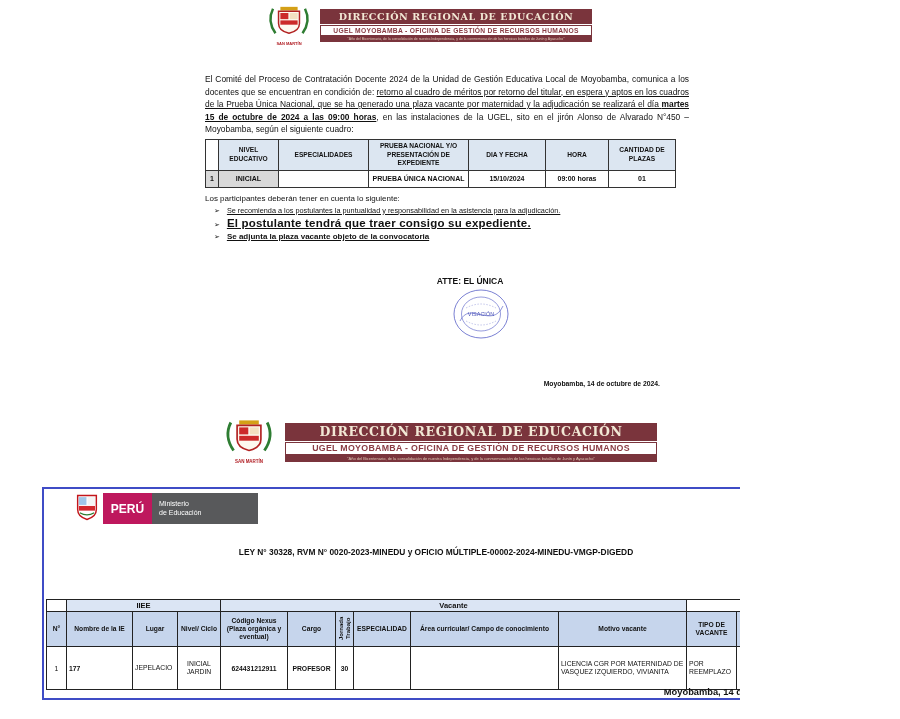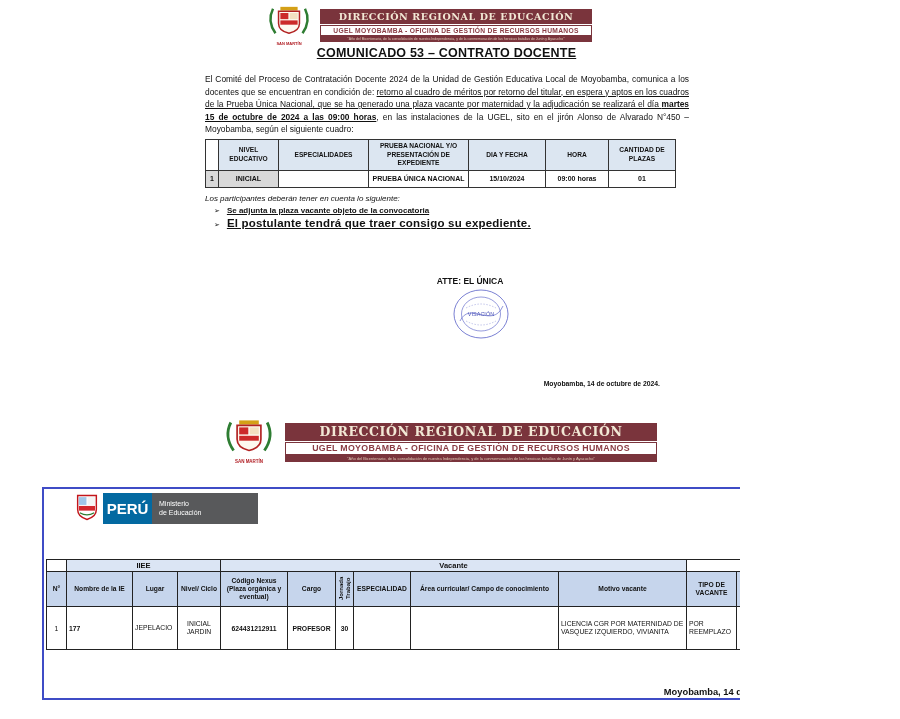--- a/index.html
+++ b/index.html
@@ -47,48 +47,48 @@
   .tbl1wrap { position:absolute; left:205px; top:139px; }
   table { border-collapse:collapse; table-layout:fixed; }
   .tbl1 { width:470px; }
   .tbl1 th, .tbl1 td { border:1px solid #333; overflow:hidden; }
   .tbl1 th { background:#dce6f1; font-size:6.6px; font-weight:bold; line-height:1.3; padding:2px 1px; height:30px; }
   .tbl1 th.blank { background:#fff; }
   .tbl1 td { font-size:7px; font-weight:bold; text-align:center; height:17px; background:#fff; }
   .tbl1 td.gray { background:#d9d9d9; }
 
   .notes { position:absolute; left:205px; top:194px; width:492px; }
-  .n-intro { font-size:8px;font-style:italic; }
+  .n-intro { font-size:8px; }
   .n-item { display:flex; gap:7px; padding-left:9px; margin-top:2.5px; align-items:baseline; }
   .n-arrow { font-size:7px; flex:0 0 auto; }
   .ni1 { font-size:7.3px; text-decoration:underline; }
   .ni2 { font-size:11.5px; font-weight:bold; text-decoration:underline; letter-spacing:.2px; }
   .ni3 { font-size:8px; font-weight:bold; text-decoration:underline; }
 
   .atte { position:absolute; left:205px; top:276px; width:530px; text-align:center;
           font-size:8.5px; font-weight:bold; }
   .stampwrap { position:absolute; left:452px; top:288px; width:58px; height:52px; }
   .date1 { position:absolute; left:455px; top:380px; width:205px; text-align:right;
            font-size:6.8px; font-weight:bold; }
 
   
   .box2 { position:absolute; left:42px; top:487px; width:788px; height:213px;
           border:2px solid #3f4cc6; background:#fff; }
   .coat { position:absolute; left:31px; top:5px; }
-  .peru-red { position:absolute; left:59px; top:4px; width:49px; height:31px; background:#0369a1;
-              color:#fff; font-weight:bold; font-size:15px; display:flex; align-items:center; justify-content:center; }
+  .peru-red { position:absolute; left:59px; top:4px; width:49px; height:31px; background:#be185d;
+              color:#fff; font-weight:bold; font-size:12px; display:flex; align-items:center; justify-content:center; }
   .min-gray { position:absolute; left:108px; top:4px; width:106px; height:31px; background:#58595b;
               color:#fff; font-size:7px; line-height:1.2; display:flex; align-items:center;
               padding-left:7px; white-space:pre-line; }
   .v-title { position:absolute; left:0; top:41px; width:100%; text-align:center;
              font-size:13px; font-weight:bold; }
   .v-sub { position:absolute; left:0; top:58px; width:100%; text-align:center;
            font-size:8.4px; font-weight:bold; }
   .tbl2wrap { position:absolute; left:2px; top:70px; }
-  .tbl2 { width:780px; }
+  .tbl2 { width:780px;margin-top:40px; }
   .tbl2 th, .tbl2 td { border:1px solid #222; overflow:hidden; vertical-align:middle; }
   .tbl2 .grp { height:12px; font-size:7.5px; font-weight:bold; text-align:center; background:#dbe5f4; }
   .tbl2 .grp-empty { background:#fff; }
   .tbl2 th.colh { background:#c6d5ec; font-size:6.7px; font-weight:bold; text-align:center;
                   line-height:1.25; padding:1px; height:34px; }
   .vert { writing-mode:vertical-rl; transform:rotate(180deg); font-size:6px; line-height:1.1;
           display:inline-block; max-height:32px; }
   .tbl2 td { font-size:6.8px; padding:1px 2px; height:43px; background:#fff; }
   .c { text-align:center; } .l { text-align:left; } .b { font-weight:bold; }
   .fs-sm { font-size:6.2px; line-height:1.3; }
@@ -114,21 +114,20 @@
       <div class="cap">SAN MARTÍN</div>
     </div>
     <div class="bars">
       <div class="bar1">DIRECCIÓN REGIONAL DE EDUCACIÓN</div>
       <div class="bar2">UGEL MOYOBAMBA - OFICINA DE GESTIÓN DE RECURSOS HUMANOS</div>
       <div class="bar3">"Año del Bicentenario, de la consolidación de nuestra Independencia, y de la conmemoración de las heroicas batallas de Junín y Ayacucho"</div>
     </div>
   </div>
 
   <div class="titleblock">
-    <div class="t1">COMUNICADO 53 – CONTRATO DOCENTE</div>
   </div>
 
   <p class="para"><span>El Comité del Proceso de Contratación Docente 2024 de la Unidad de Gestión Educativa Local de Moyobamba, comunica a los docentes que se encuentran en condición de: </span><span class="u">retorno al cuadro de méritos por retorno del titular, en espera y aptos en los cuadros de la Prueba Única Nacional, que se ha generado una plaza vacante por maternidad y la adjudicación se realizará el día </span><span class="bu">martes 15 de octubre de 2024 a las 09:00 horas</span><span>, en las instalaciones de la UGEL, sito en el jirón Alonso de Alvarado N°450 – Moyobamba, según el siguiente cuadro:</span></p>
 
   <div class="tbl1wrap">
     <table class="tbl1">
       <colgroup>
           <col style="width:13px">
           <col style="width:60px">
           <col style="width:90px">
@@ -157,25 +156,29 @@
         <td>01</td>
       </tr>
     </tbody>
       </table>
   </div>
 
   <div class="notes">
     <div class="n-intro">Los participantes deberán tener en cuenta lo siguiente:</div>
     <div class="n-item">
       <span class="n-arrow">➢</span>
-      <span class="ni3">Se adjunta la plaza vacante objeto de la convocatoria</span>
+      <span class="ni1">Se recomienda a los postulantes la puntualidad y responsabilidad en la asistencia para la adjudicación.</span>
     </div>
     <div class="n-item">
       <span class="n-arrow">➢</span>
       <span class="ni2">El postulante tendrá que traer consigo su expediente.</span>
+    </div>
+    <div class="n-item">
+      <span class="n-arrow">➢</span>
+      <span class="ni3">Se adjunta la plaza vacante objeto de la convocatoria</span>
     </div>
   </div>
 
   <div class="atte">ATTE: EL ÚNICA</div>
   <div class="stampwrap">
     <svg width="58" height="52" viewBox="0 0 58 52">
       <ellipse cx="29" cy="26" rx="27" ry="24" fill="none" stroke="#5a62c8" stroke-width="1" opacity="0.8"></ellipse>
       <ellipse cx="29" cy="26" rx="19.5" ry="17" fill="none" stroke="#5a62c8" stroke-width="0.8" opacity="0.8"></ellipse>
       <path d="M8 33 C 18 12, 40 42, 51 18" fill="none" stroke="#5a62c8" stroke-width="0.9" opacity="0.75"></path>
       <path d="M14 20 q15 -8 30 0" fill="none" stroke="#5a62c8" stroke-width="0.6" stroke-dasharray="1.5 1.5" opacity="0.6"></path>
@@ -212,20 +215,21 @@
         <rect x="3.2" y="3" width="7.3" height="7.5" fill="#9fc5e8"></rect>
         <rect x="11.5" y="3" width="7.2" height="7.5" fill="#f4f4f4"></rect>
         <rect x="3.2" y="11.5" width="15.5" height="4.5" fill="#d2262c"></rect>
         <path d="M4 18 q7 4 14 0" fill="none" stroke="#2e7d32" stroke-width="1.2"></path>
       </svg>
     </div>
     <div class="peru-red">PERÚ</div>
     <div class="min-gray">Ministerio
 de Educación</div>
 
+    <div class="v-sub">LEY N° 30328, RVM N° 0020-2023-MINEDU  y  OFICIO MÚLTIPLE-00002-2024-MINEDU-VMGP-DIGEDD</div>
 
     <div class="tbl2wrap">
       <table class="tbl2">
         <colgroup>
           <col style="width:20px">
             <col style="width:66px">
             <col style="width:45px">
             <col style="width:43px">
           <col style="width:67px">
             <col style="width:48px">

